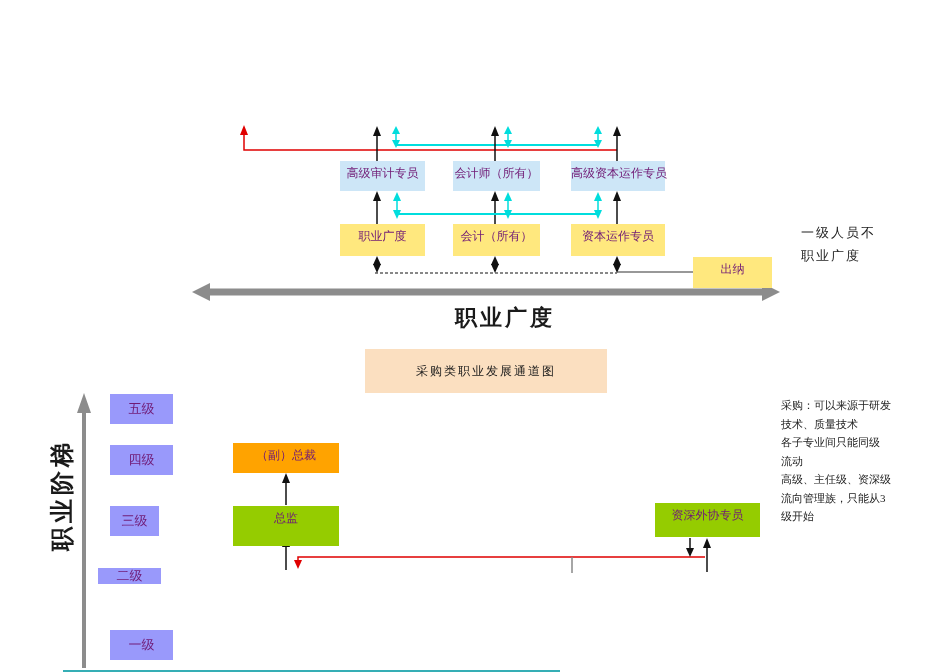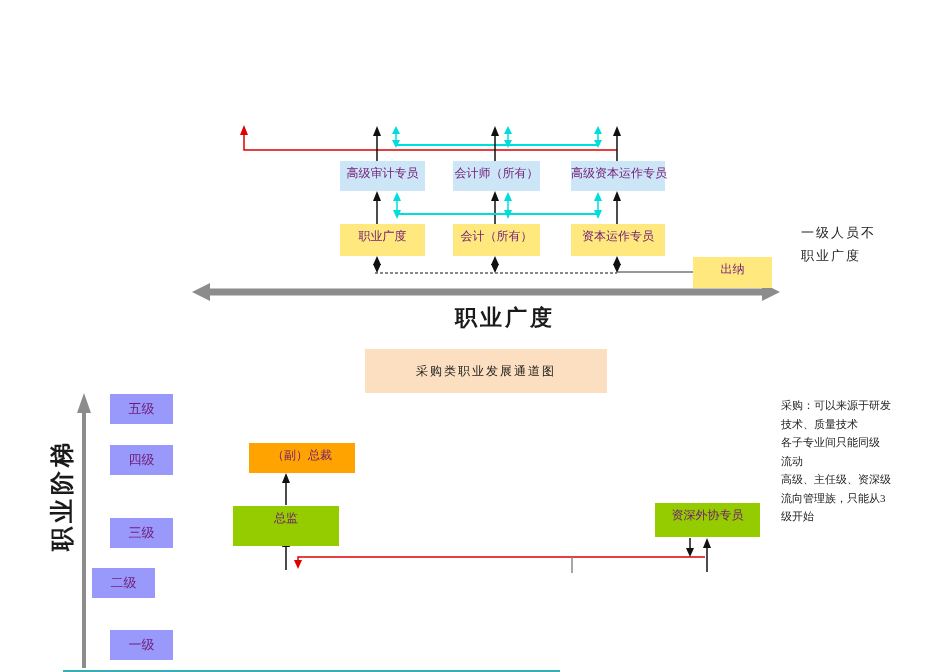--- a/index.html
+++ b/index.html
@@ -8,21 +8,21 @@
     font-family:"Liberation Serif","DejaVu Serif",serif;color:#1a1a1a;overflow:hidden;
   }
   svg{position:absolute;left:0;top:0;}
   .box{
     position:absolute;box-sizing:border-box;text-align:center;
     font-size:12px;padding-top:4px;white-space:nowrap;color:#701a75;
   }
   .blue{background:#CDE6F7;}
   .yellow{background:#FFE87E;}
   .purple{background:#9999FB;display:flex;align-items:center;justify-content:center;padding-top:0;font-size:13px;}
-  .orange{background:#FFA300;margin-left:16px;}
+  .orange{background:#FFA300;}
   .green{background:#95CC00;}
   .title-box{
     position:absolute;left:365px;top:349px;width:242px;height:44px;
     background:#FBDFC0;display:flex;align-items:center;justify-content:center;
     font-size:12px;letter-spacing:2px;
   }
   .note{position:absolute;font-size:11px;line-height:18.5px;color:#222;}
   .note-upper{left:801px;top:221px;font-size:13px;line-height:23px;letter-spacing:2px;}
   .axis-h-label{
     position:absolute;left:420px;top:303px;width:170px;text-align:center;
@@ -175,22 +175,22 @@
   </div>
 
   <div class="axis-h-label">职业广度</div>
 
   <div class="title-box">采购类职业发展通道图</div>
 
   <div class="axis-v-label">职业阶梯</div>
 
   <div class="box purple" style="left:110px;top:394px;width:63px;height:30px;text-align:right;">五级</div>
   <div class="box purple" style="left:110px;top:445px;width:63px;height:30px;">四级</div>
-  <div class="box purple" style="left:110px;top:518px;width:63px;height:30px;">三级</div>
-  <div class="box purple" style="left:92px;top:568px;width:63px;height:30px;">二级</div>
+  <div class="box purple" style="left:110px;top:506px;width:49px;height:30px;">三级</div>
+  <div class="box purple" style="left:98px;top:568px;width:63px;height:16px;">二级</div>
   <div class="box purple" style="left:110px;top:630px;width:63px;height:30px;">一级</div>
 
   <div class="box orange" style="left:233px;top:443px;width:106px;height:30px;">（副）总裁</div>
   <div class="box green" style="left:233px;top:506px;width:106px;height:40px;">总监</div>
   <div class="box green" style="left:655px;top:503px;width:105px;height:34px;">资深外协专员</div>
 
   <div class="note" style="left:781px;top:396px;width:168px;">
     <div>采购：可以来源于研发</div>
     <div>技术、质量技术</div>
     <div>各子专业间只能同级</div>

